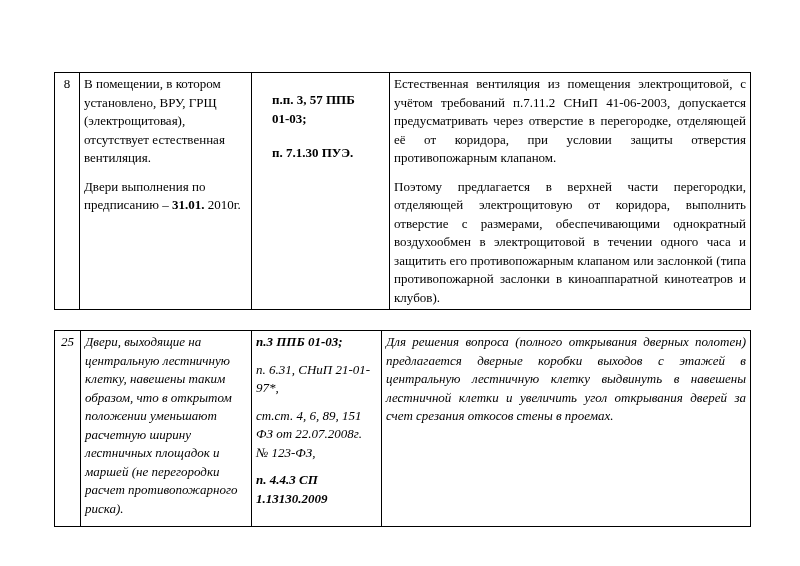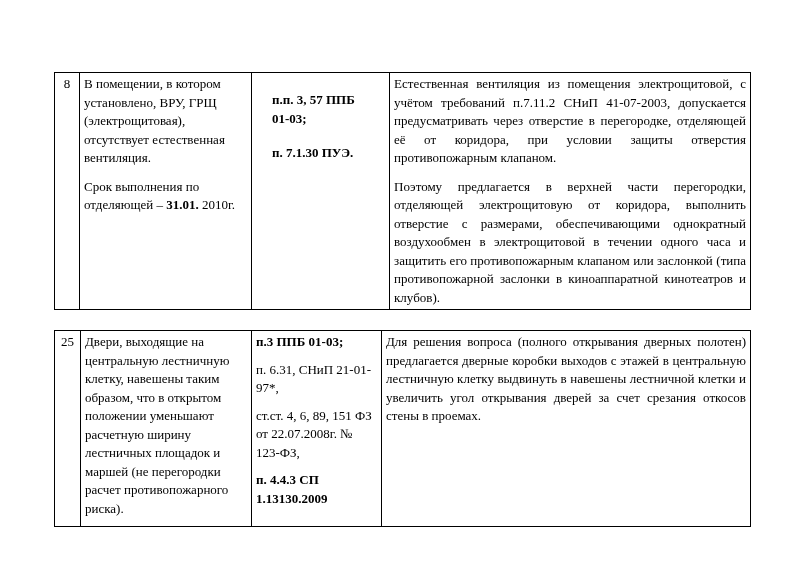--- a/index.html
+++ b/index.html
@@ -25,21 +25,21 @@
     border: 1px solid #000000;
     vertical-align: top;
     padding: 2px 4px;
     font-size: 13px;
     line-height: 18.5px;
     overflow: hidden;
   }
   .t1 { left: 54px; top: 72px;  width: 696px; }
   .t2 { left: 54px; top: 330px; width: 696px; }
   .t1 td { height: 228px; }
-  .t2 td { height: 191px; }
+  .t2 td { height: 191px; font-style: italic; }
   td.num { text-align: center; padding-left: 1px; padding-right: 1px; }
   td p { margin: 0 0 10px 0; }
   td p:last-child { margin-bottom: 0; }
   .just { text-align: justify; }
   .b { font-weight: bold; }
   .tight p { margin: 16px; }
   .refs25 p { margin: 0 4px 9px 0; }
   .refs25 p:last-child { margin-bottom: 0; }
 </style>
 </head>
@@ -54,28 +54,28 @@
         <col style="width:138px">
         <col style="width:361px">
     </colgroup>
     <tbody>
         <tr>
       <td class="num">
         <span>8</span>
       </td>
       <td>
         <p>В помещении, в котором установлено, ВРУ, ГРЩ (электрощитовая), отсутствует естественная вентиляция.</p>
-        <p><span>Срок выполнения по отделяющей – </span><span class="b">31.01.</span><span> 2010г.</span></p>
+        <p><span>Двери выполнения по предписанию – </span><span class="b">31.01.</span><span> 2010г.</span></p>
       </td>
       <td class="tight">
         <p class="b">п.п. 3, 57 ППБ 01-03;</p>
         <p class="b">п. 7.1.30 ПУЭ.</p>
       </td>
       <td>
-        <p class="just">Естественная вентиляция из помещения электрощитовой, с учётом требований п.7.11.2 СНиП 41-07-2003, допускается предусматривать через отверстие в перегородке, отделяющей её от коридора, при условии защиты отверстия противопожарным клапаном.</p>
+        <p class="just">Естественная вентиляция из помещения электрощитовой, с учётом требований п.7.11.2 СНиП 41-06-2003, допускается предусматривать через отверстие в перегородке, отделяющей её от коридора, при условии защиты отверстия противопожарным клапаном.</p>
         <p class="just">Поэтому предлагается в верхней части перегородки, отделяющей электрощитовую от коридора, выполнить отверстие с размерами, обеспечивающими однократный воздухообмен в электрощитовой в течении одного часа и защитить его противопожарным клапаном или заслонкой (типа противопожарной заслонки в киноаппаратной кинотеатров и клубов).</p>
       </td>
     </tr>
   </tbody>
     </table>
 
   <table class="doc t2">
     <colgroup>
       <col style="width:26px">
         <col style="width:171px">

